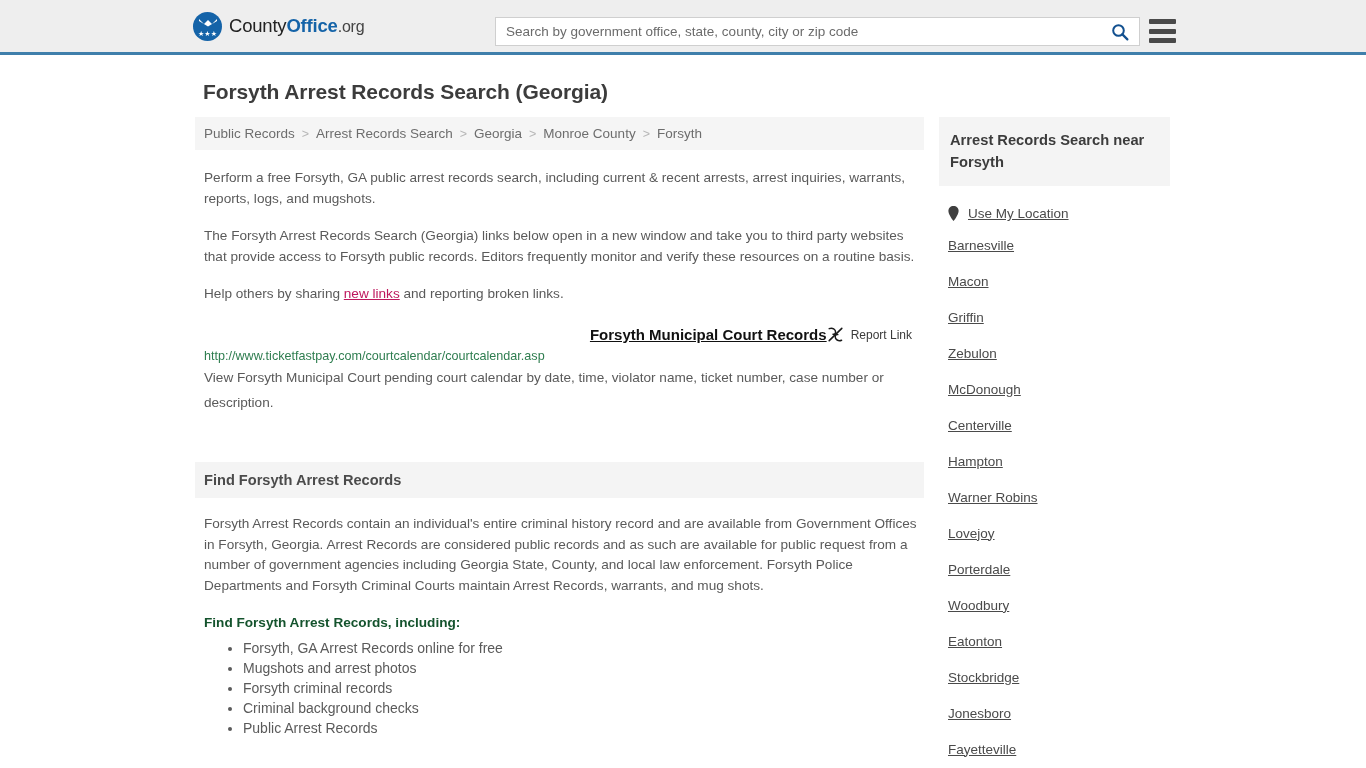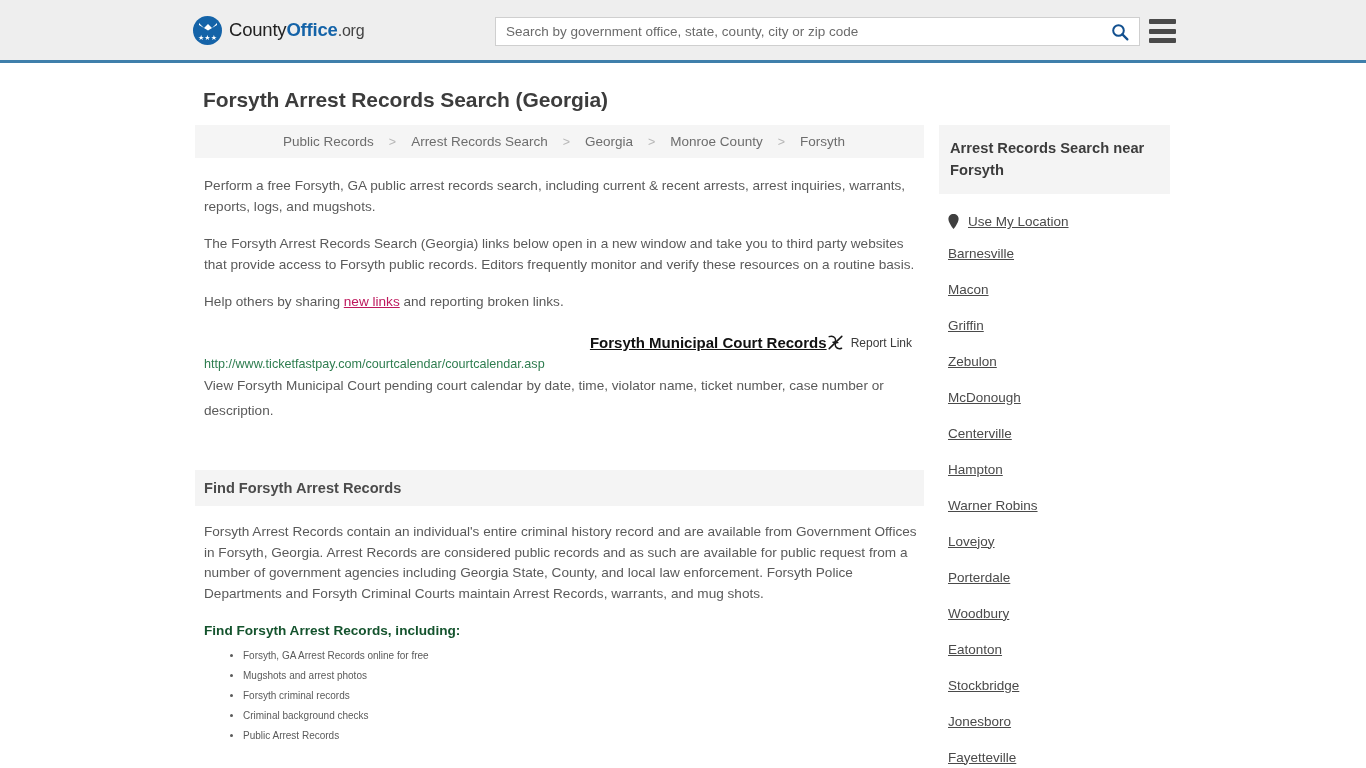--- a/index.html
+++ b/index.html
@@ -6,21 +6,21 @@
   html, body {
     margin: 0; padding: 0;
     width: 1366px; height: 768px;
     overflow: hidden;
     background: #ffffff;
     font-family: "Liberation Sans", sans-serif;
   }
 
   
   .site-header {
-    height: 63px;
+    height: 55px;
     background: #eeeeee;
     border-bottom: 3px solid #3f7fab;
     display: flex;
     align-items: center;
     position: relative;
   }
   .logo-wrap {
     display: flex;
     align-items: center;
     margin-left: 193px;
@@ -121,23 +121,22 @@
     left: 195px; top: 62px;
     width: 729px;
   }
 
   .breadcrumb {
     background: #f5f5f5;
     height: 33px;
     display: flex;
     align-items: center;
     padding-left: 9px;
-    gap: 8px;
+    gap: 0px;
     font-size: 13.5px;
-    justify-content: center;
   }
   .breadcrumb a {
     color: #6d6d6d;
     text-decoration: none;
   }
   .breadcrumb .sep {
     color: #b6b6b6;
     margin: 0 7px;
     font-size: 12.5px;
   }
@@ -223,21 +222,21 @@
   .sub-head {
     margin-top: 19px;
     padding-left: 9px;
     font-size: 13.6px;
     font-weight: bold;
     color: #14532d;
   }
   .bullets {
     margin: 8px 0 0 0;
     padding-left: 48px;
-    font-size: 10px;
+    font-size: 14px;
     color: #5a5a5a;
   }
   .bullets li { line-height: 20px; }
 
   
   .sidebar {
     position: absolute;
     left: 939px; top: 62px;
     width: 231px;
   }

